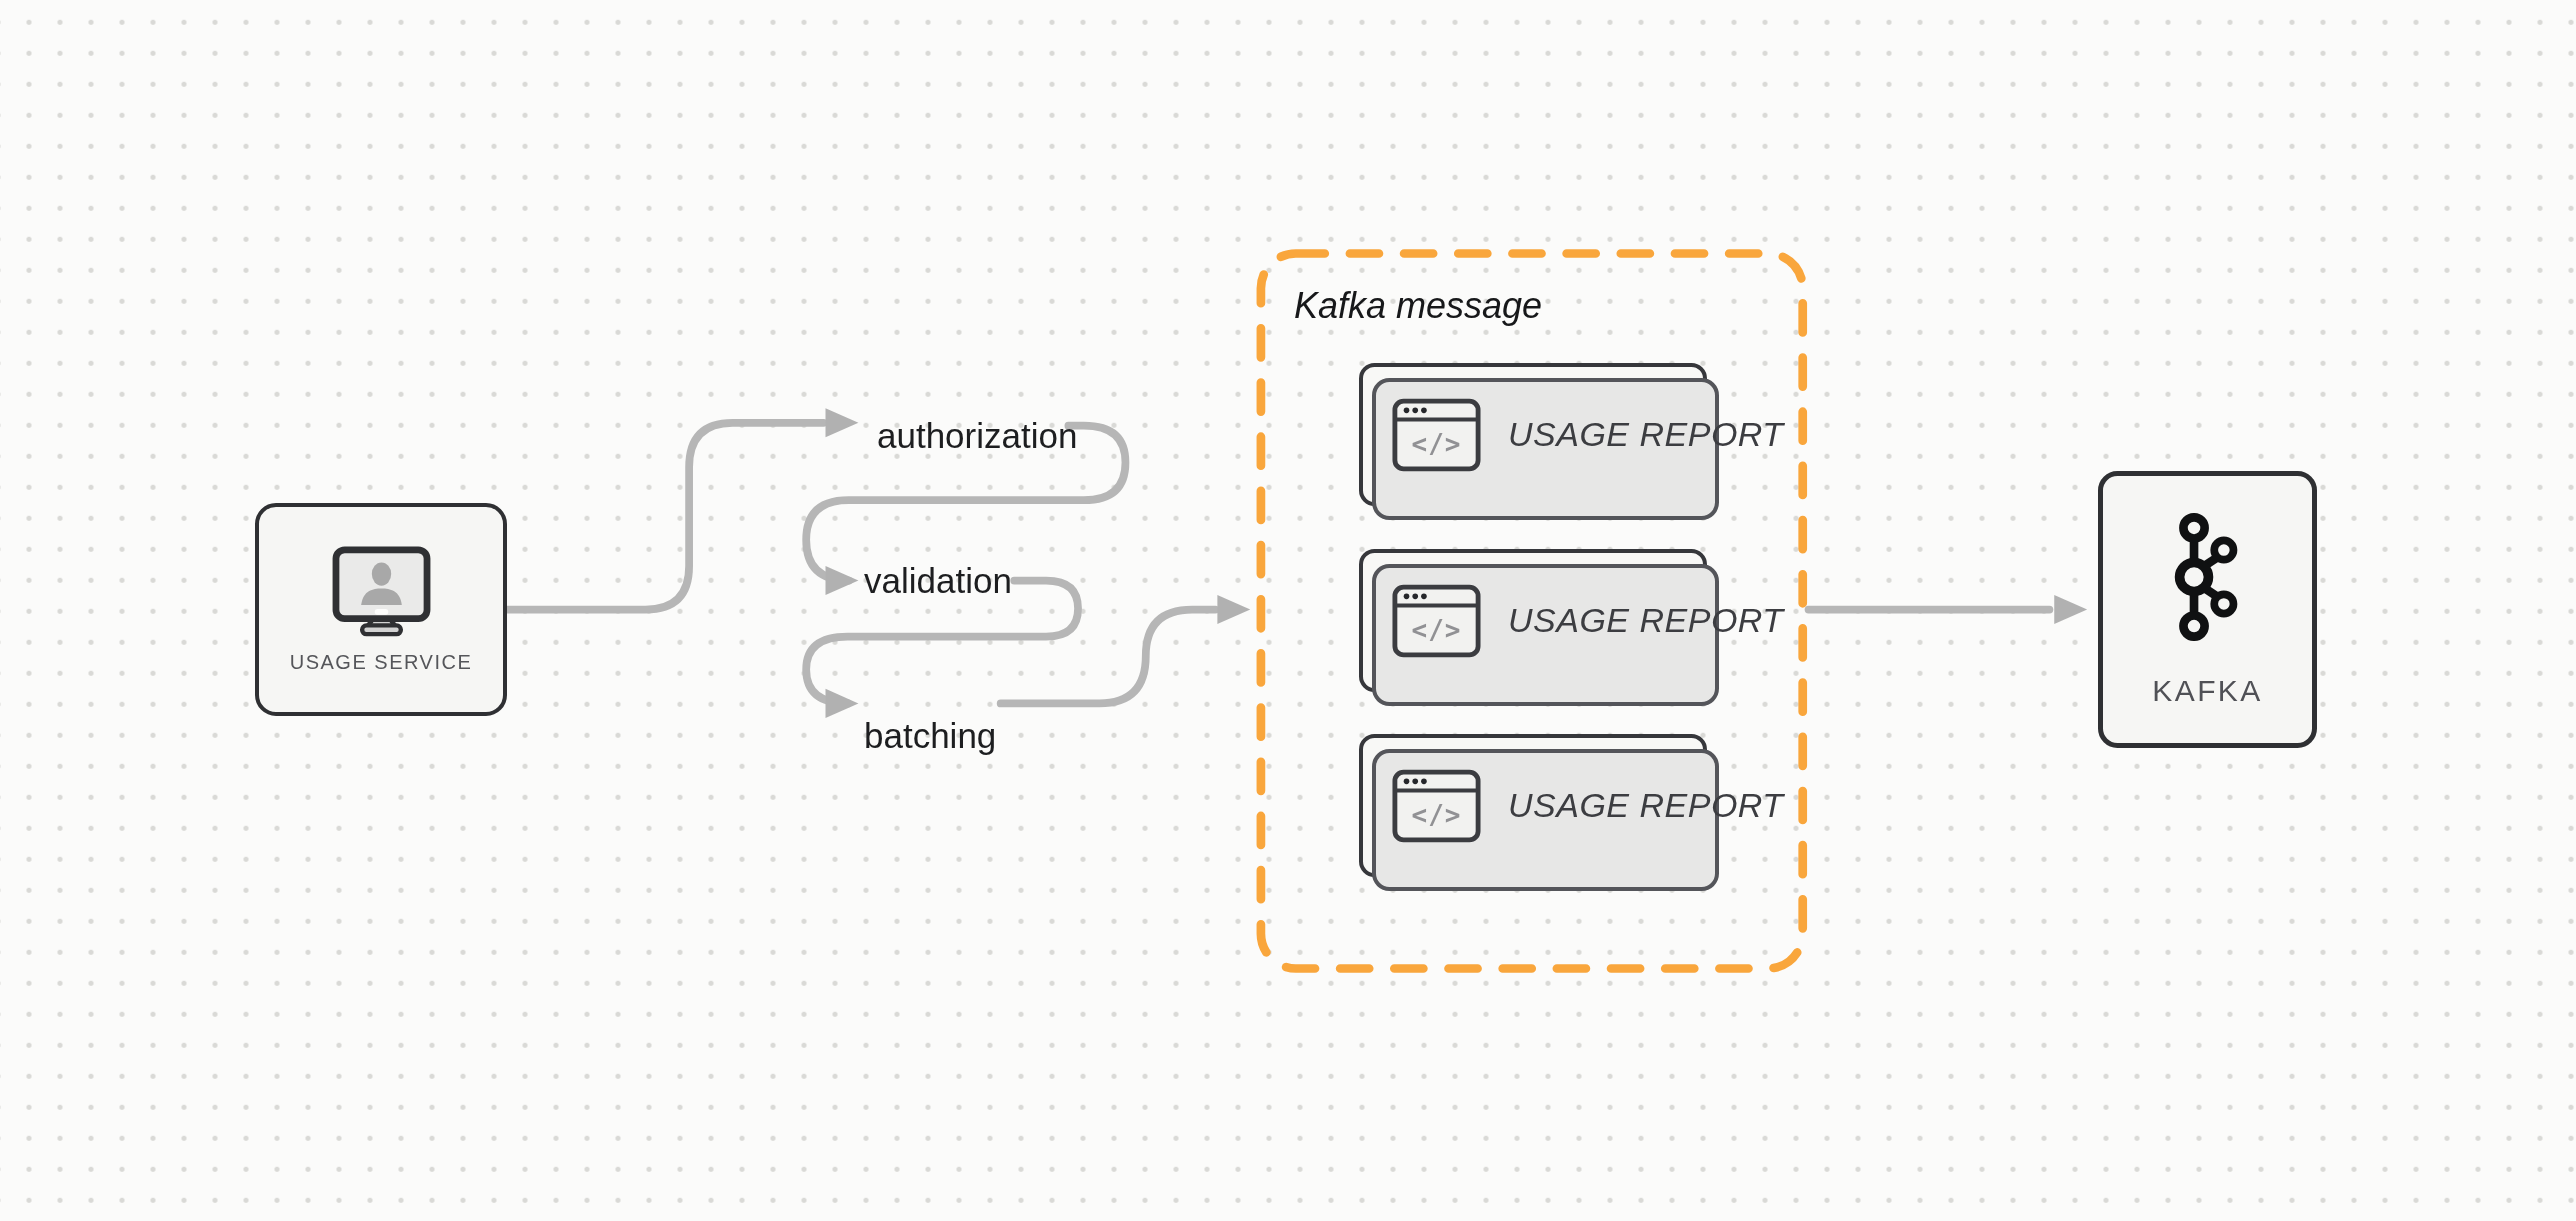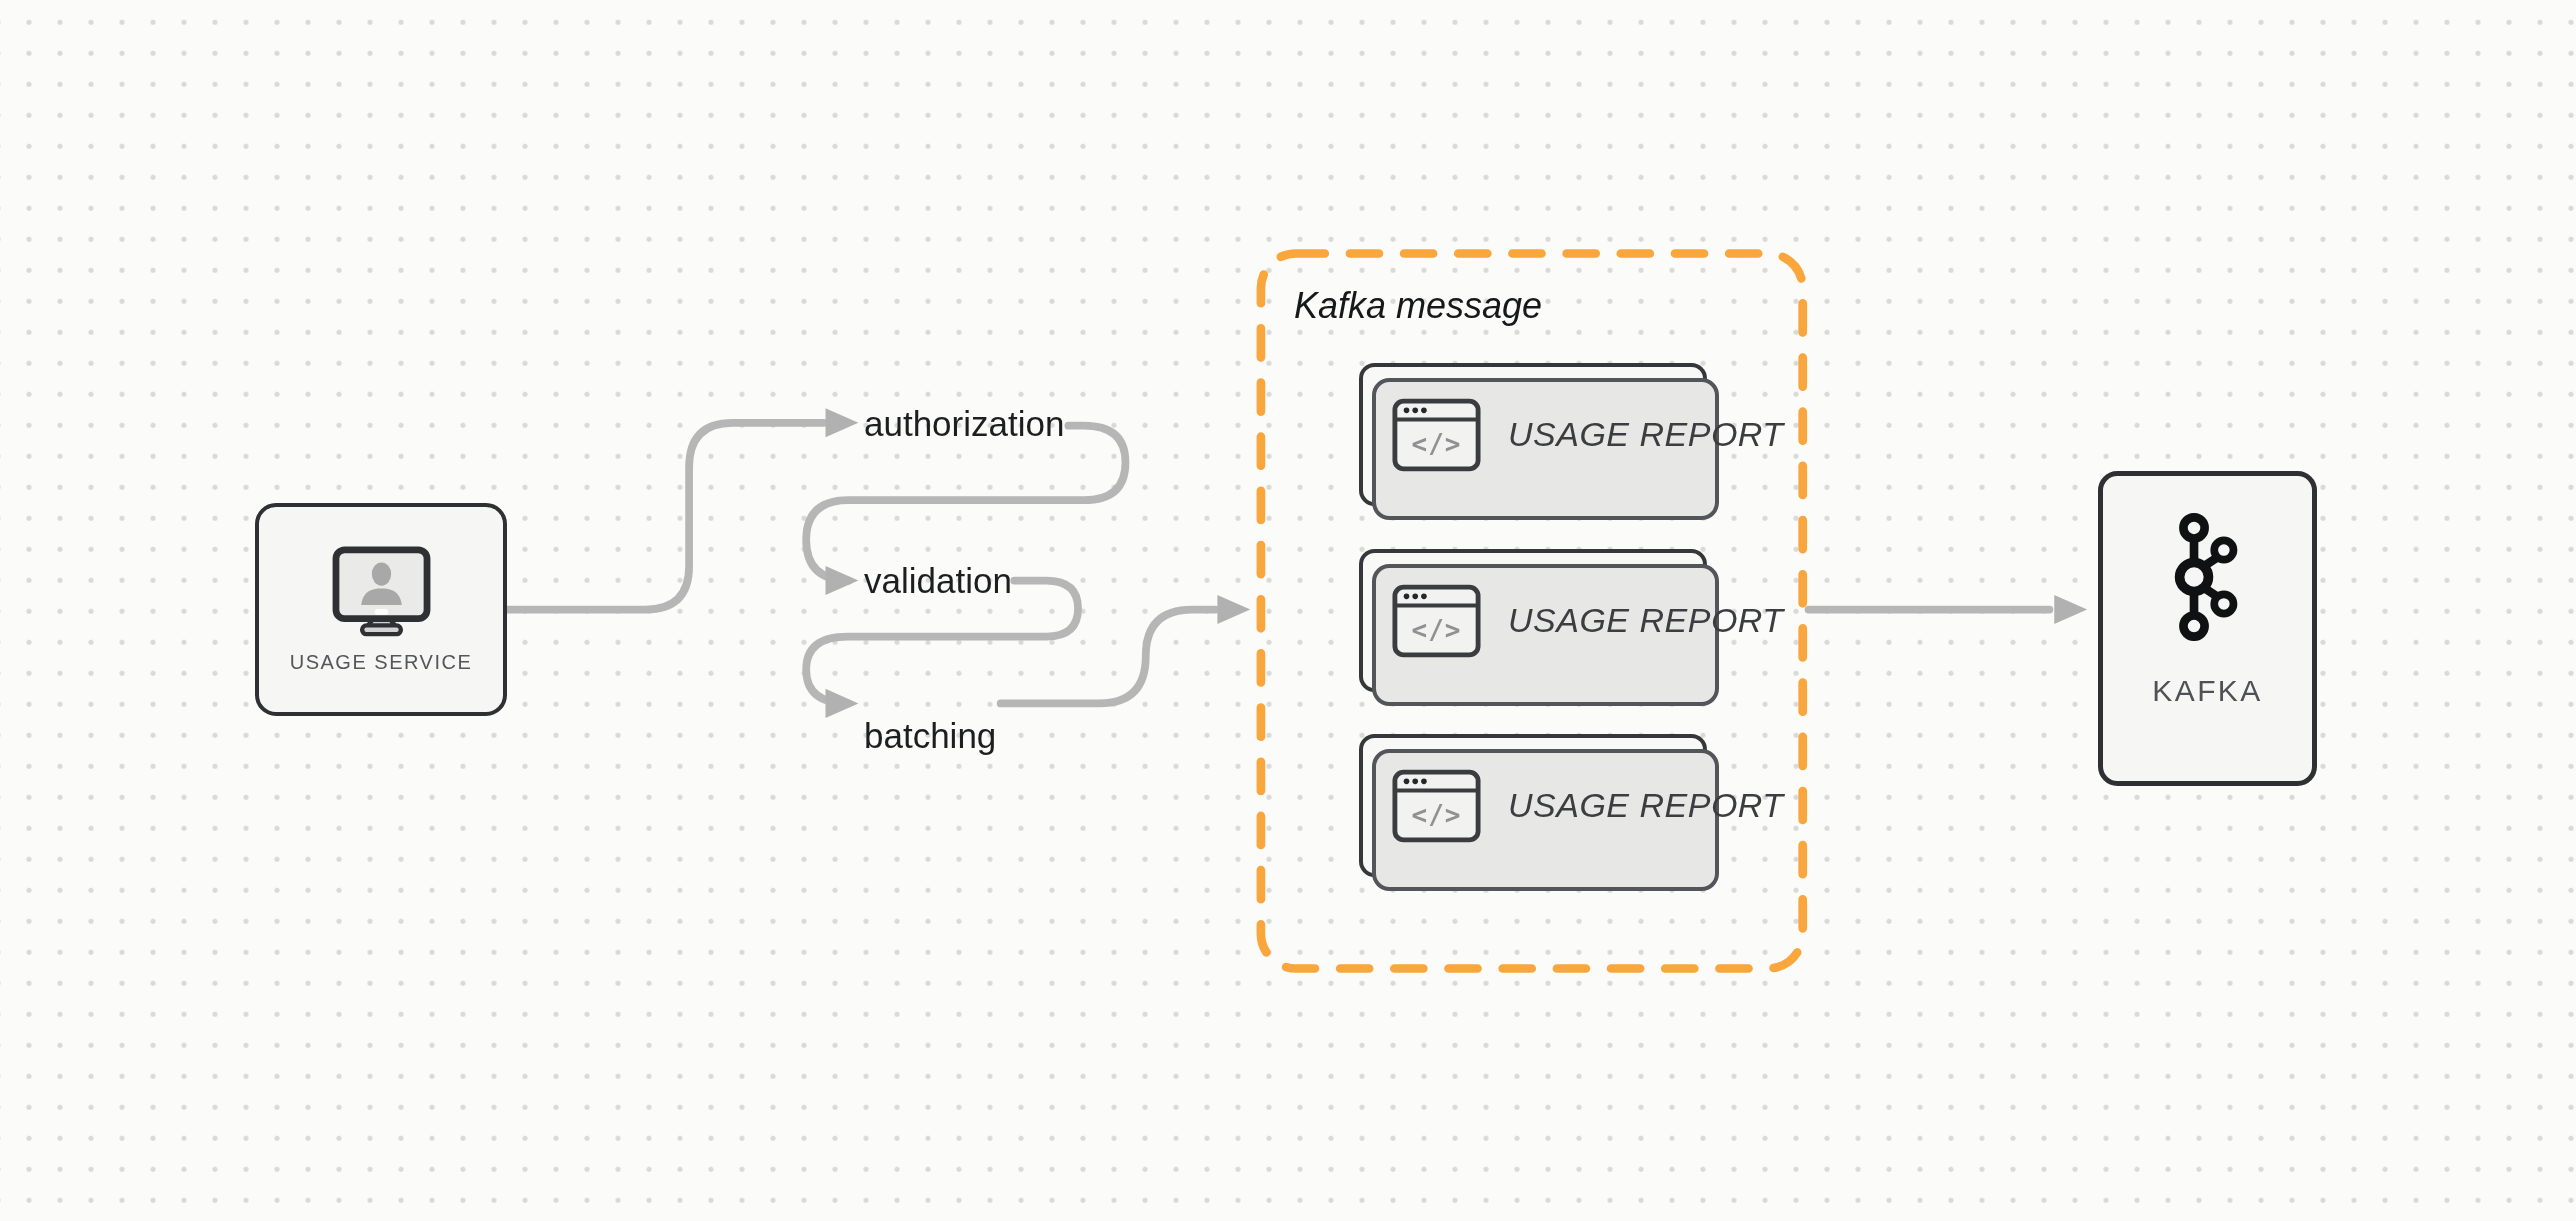--- a/index.html
+++ b/index.html
@@ -37,21 +37,21 @@
     gap: 13.5px;
   }
   .node-usage-service .node-label {
     font-size: 20px;
     font-weight: 500;
     letter-spacing: 1.5px;
     color: #55565a;
   }
   .node-kafka {
     left: 2098px; top: 471px;
-    width: 219px; height: 315px;
+    width: 219px; height: 277px;
     border-width: 5.8px;
     border-radius: 19.4px;
     justify-content: flex-start;
     padding-top: 37px;
     gap: 33px;
   }
   .node-kafka .node-label {
     font-size: 30px;
     font-weight: 500;
     letter-spacing: 2.4px;
@@ -60,21 +60,21 @@
   .step-label {
     position: absolute;
     left: 864px;
     transform: translateY(-50%);
     font-size: 35px;
     font-weight: 500;
     color: #1d1e20;
     z-index: 2;
     white-space: nowrap;
   }
-  .step-authorization { top: 424px; }
+  .step-authorization { top: 436px; margin-left: 13px; }
   .step-validation { top: 581px; text-align: center; }
   .step-batching { top: 736px; }
   .group-title {
     position: absolute;
     left: 1294px;
     top: 306px;
     transform: translateY(-50%);
     font-size: 36px;
     font-weight: 500;
     color: #17181a;

